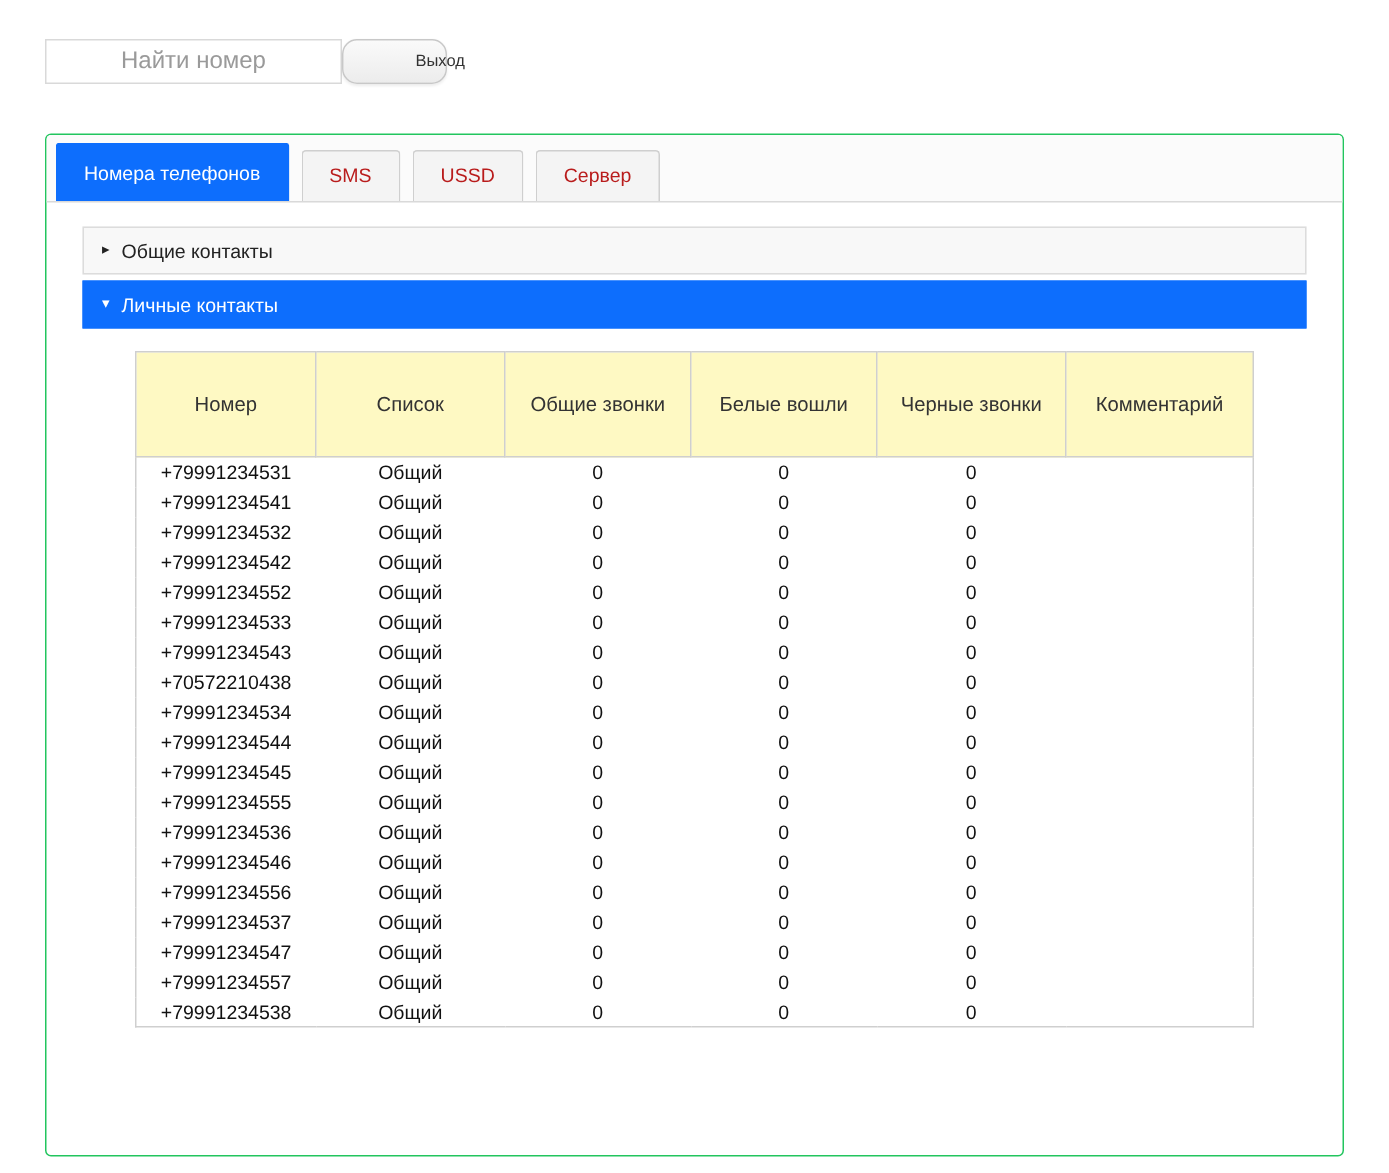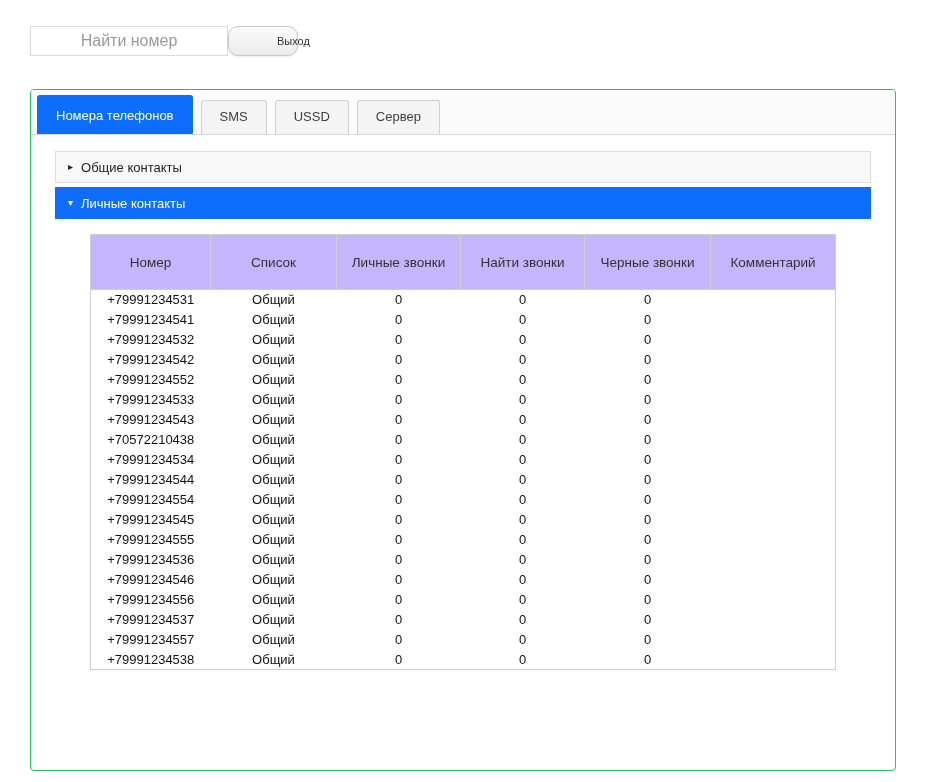--- a/index.html
+++ b/index.html
@@ -72,21 +72,21 @@
     background: #fbfbfb;
     border-bottom: 1px solid #d9d9d9;
     padding-left: 6px;
   }
   .tab {
     height: 34px;
     line-height: 32px;
     padding: 0 18px;
     margin-right: 8px;
     font-size: 13px;
-    color: #404040;
+    color: #b91c1c;
     background: #f4f4f4;
     border: 1px solid #cfcfcf;
     border-bottom: none;
     border-radius: 3px 3px 0 0;
     cursor: pointer;
     white-space: nowrap;
   }
   .tab.active {
     height: 39px;
     line-height: 39px;
@@ -126,22 +126,22 @@
     table-layout: fixed;
     border: 1px solid #cfcfcf;
     font-size: 13px;
   }
   table.contacts th {
     border: 1px solid #cfcfcf;
     font-weight: normal;
     font-size: 13.5px;
     color: #333;
     text-align: center;
-    height: 55px;
-    background: #c4b5fd;
+    height: 70px;
+    background: #fef9c3;
   }
   table.contacts td {
     border: none;
     text-align: center;
     height: 20px;
     padding: 0;
     color: #111;
     white-space: nowrap;
     overflow: hidden;
   }
@@ -182,22 +182,22 @@
         <span class="acc-arrow">▾</span>
         <span>Личные контакты</span>
       </div>
 
       <div class="table-wrap">
         <table class="contacts">
           <thead>
             <tr id="thead-row">
                 <th>Номер</th>
                 <th>Список</th>
-                <th>Личные звонки</th>
-                <th>Найти звонки</th>
+                <th>Общие звонки</th>
+                <th>Белые вошли</th>
                 <th>Черные звонки</th>
                 <th>Комментарий</th>
               </tr>
           </thead>
           <tbody id="tbody">
               <tr>
                 <td>+79991234531</td>
                 <td>Общий</td>
                 <td>0</td>
                 <td>0</td>
@@ -270,28 +270,20 @@
               </tr>
               <tr>
                 <td>+79991234544</td>
                 <td>Общий</td>
                 <td>0</td>
                 <td>0</td>
                 <td>0</td>
                 <td></td>
               </tr>
               <tr>
-                <td>+79991234554</td>
-                <td>Общий</td>
-                <td>0</td>
-                <td>0</td>
-                <td>0</td>
-                <td></td>
-              </tr>
-              <tr>
                 <td>+79991234545</td>
                 <td>Общий</td>
                 <td>0</td>
                 <td>0</td>
                 <td>0</td>
                 <td></td>
               </tr>
               <tr>
                 <td>+79991234555</td>
                 <td>Общий</td>
@@ -319,20 +311,28 @@
               <tr>
                 <td>+79991234556</td>
                 <td>Общий</td>
                 <td>0</td>
                 <td>0</td>
                 <td>0</td>
                 <td></td>
               </tr>
               <tr>
                 <td>+79991234537</td>
+                <td>Общий</td>
+                <td>0</td>
+                <td>0</td>
+                <td>0</td>
+                <td></td>
+              </tr>
+              <tr>
+                <td>+79991234547</td>
                 <td>Общий</td>
                 <td>0</td>
                 <td>0</td>
                 <td>0</td>
                 <td></td>
               </tr>
               <tr>
                 <td>+79991234557</td>
                 <td>Общий</td>
                 <td>0</td>

